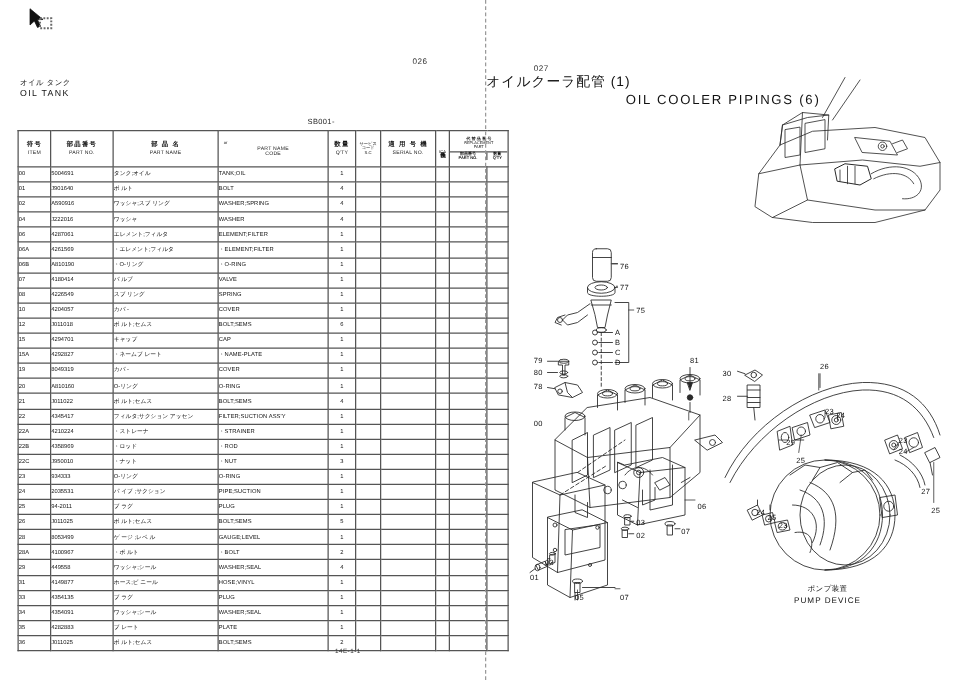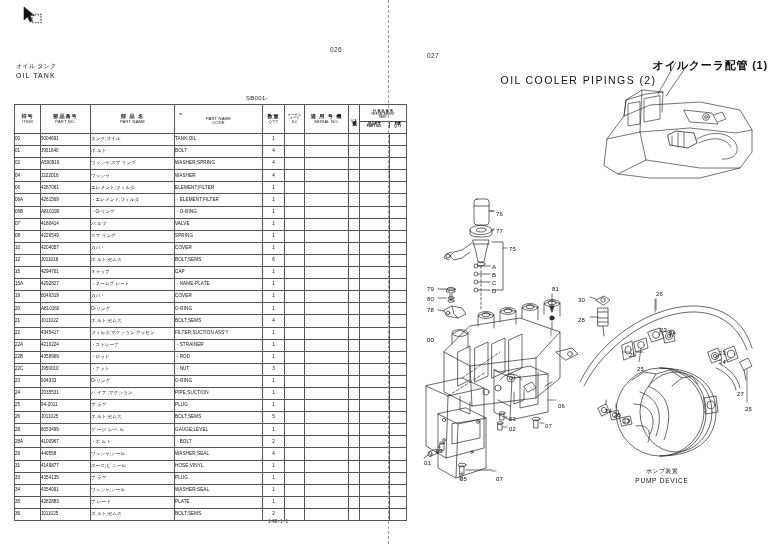--- a/index.html
+++ b/index.html
@@ -126,21 +126,21 @@
   }
 
   
   .right{position:absolute;left:389px;top:0;width:379px;height:544px;}
   .pg-num-right{
     position:absolute;left:38px;top:52px;
     font-size:6.5px;color:#333;letter-spacing:.4px;
   }
   .title-jp{
     position:absolute;left:0;right:0;top:58px;
-    text-align:right;font-size:11px;font-weight:bold;color:#111;
+    text-align:left;font-size:11px;font-weight:normal;color:#111;
     letter-spacing:.8px;
   }
   .title-en{
     position:absolute;left:0;right:0;top:74px;
     text-align:center;font-size:10.5px;color:#111;
     letter-spacing:1.4px;
   }
   .pump-jp{
     position:absolute;left:662px;top:467px;
     font-size:6px;color:#111;letter-spacing:.3px;
@@ -637,21 +637,21 @@
 
 
     <div class="foot-code">14E-1-1</div>
   </div>
 
   <div class="spine"></div>
 
   <div class="right">
     <div class="pg-num-right">027</div>
     <div class="title-jp">オイルクーラ配管 (1)</div>
-    <div class="title-en">OIL COOLER PIPINGS (2)</div>
+    <div class="title-en">OIL COOLER PIPINGS (6)</div>
   </div>
 
   <svg class="art" width="768" height="544" viewBox="0 0 768 544">
     <g fill="none" stroke="#2a2a2a" stroke-width="0.7" stroke-linejoin="round" stroke-linecap="round">
 
       <g stroke-width="0.65">
         <path d="M604 165 L607 139 L624 116 L650 105 L700 102 L740 110 L752 130 L752 152
                  L740 168 L700 178 L650 178 L618 174 Z"></path>
         <path d="M607 139 L640 132 L690 128 L736 133 L752 130"></path>
         <path d="M640 132 L646 160 L618 174"></path>

